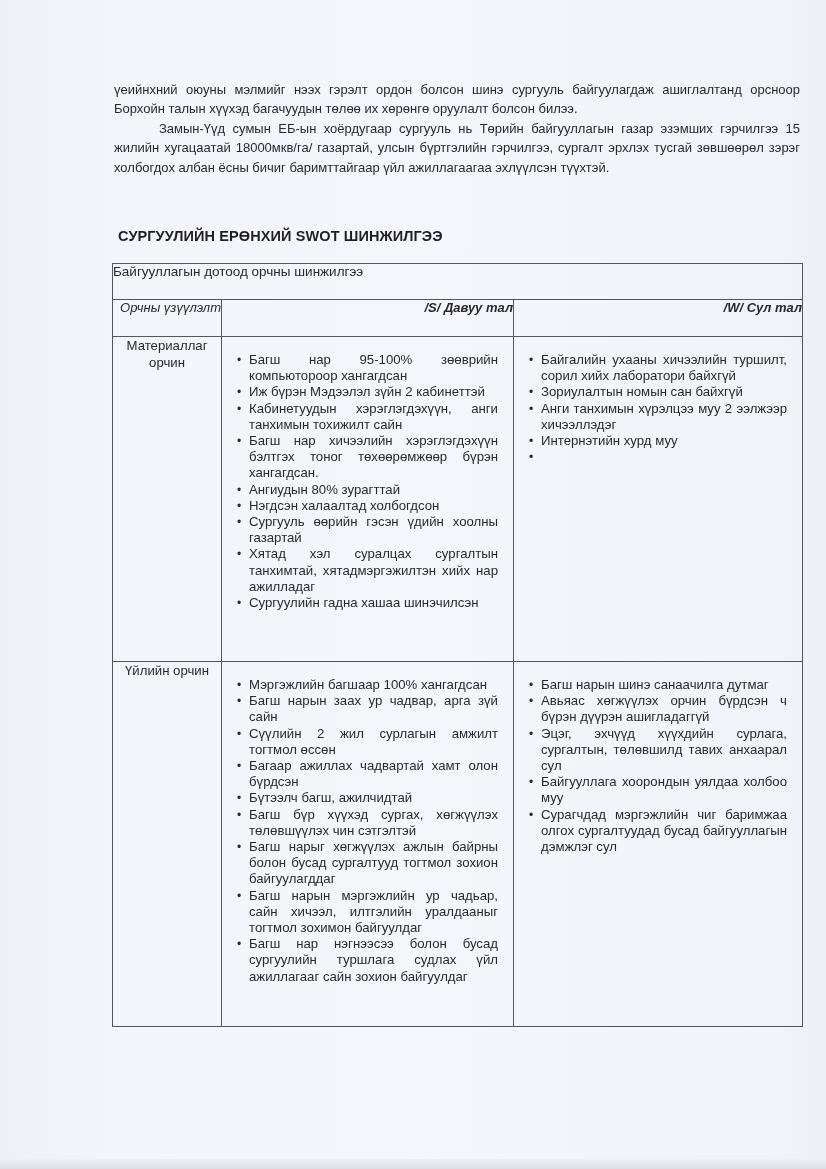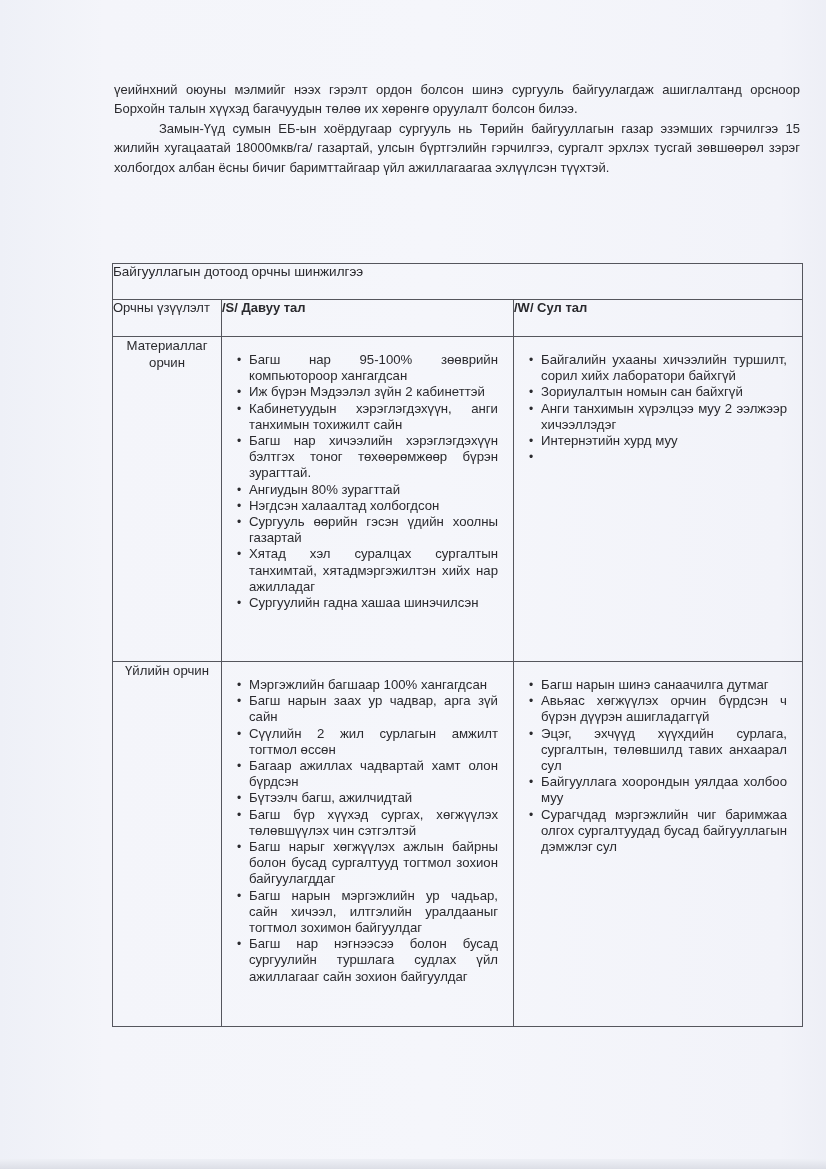--- a/index.html
+++ b/index.html
@@ -33,21 +33,21 @@
     font-size: 13.2px; line-height: 16.2px;
   }
   table.swot td, table.swot th {
     border: 1px solid #55565d; vertical-align: top; padding: 0;
   }
   .title-row th {
     height: 36px; font-weight: normal; font-size: 13.5px; text-align: left;
     vertical-align: top; padding-top: 7px; box-sizing: border-box;
     border-bottom: 1px solid #a0575a;
   }
-  .head-row th { height: 37px; box-sizing: border-box; padding-top: 3px; text-align: left; }
+  .head-row th { height: 37px; box-sizing: border-box; padding-top: 3px; text-align: right; font-style: italic; }
   .head-row th.env-col { font-weight: normal; font-size: 13px; line-height: 15px; }
   .head-row th.sw { font-weight: bold; font-size: 13px; }
   td.env { text-align: center; vertical-align: middle; font-size: 13.2px; line-height: 17px; margin-top: 47px; }
   td.list { padding: 1px 7px 2px 5px; }
   ul.bul { list-style: none; margin: 15px; padding: 0; }
   ul.bul li {
     position: relative; padding-left: 12px; text-align: justify; text-align-last: left;
     margin: 0;
   }
   ul.bul li::before {
@@ -61,20 +61,21 @@
   }
 </style>
 </head>
 <body>
 
 <div class="page">
 
   <p class="para p1">үеийнхний оюуны мэлмийг нээх гэрэлт ордон болсон шинэ сургууль байгуулагдаж ашиглалтанд орсноор Борхойн талын хүүхэд багачуудын төлөө их хөрөнгө оруулалт болсон билээ.</p>
   <p class="para p2">Замын-Үүд сумын ЕБ-ын хоёрдугаар сургууль нь Төрийн байгууллагын газар эзэмших гэрчилгээ 15 жилийн хугацаатай 18000мкв/га/ газартай,  улсын бүртгэлийн гэрчилгээ, сургалт эрхлэх тусгай зөвшөөрөл зэрэг холбогдох албан ёсны бичиг баримттайгаар үйл ажиллагаагаа эхлүүлсэн түүхтэй.</p>
 
+  <h2 class="section-title">СУРГУУЛИЙН ЕРӨНХИЙ SWOT ШИНЖИЛГЭЭ</h2>
 
   <table class="swot">
     <colgroup>
       <col style="width:109px">
       <col style="width:292px">
       <col style="width:289px">
     </colgroup>
     <tbody>
         <tr class="title-row">
       <th colspan="3">Байгууллагын дотоод орчны шинжилгээ</th>
@@ -84,21 +85,21 @@
       <th class="sw">/S/ Давуу тал</th>
       <th class="sw">/W/ Сул тал</th>
     </tr>
     <tr class="row-material">
       <td class="env">Материаллаг орчин</td>
       <td class="list">
         <ul class="bul">
               <li>Багш нар 95-100% зөөврийн компьютороор хангагдсан</li>
               <li>Иж бүрэн Мэдээлэл зүйн 2 кабинеттэй</li>
               <li>Кабинетуудын хэрэглэгдэхүүн, анги танхимын тохижилт сайн</li>
-              <li>Багш нар хичээлийн хэрэглэгдэхүүн бэлтгэх тоног төхөөрөмжөөр бүрэн зурагттай.</li>
+              <li>Багш нар хичээлийн хэрэглэгдэхүүн бэлтгэх тоног төхөөрөмжөөр бүрэн хангагдсан.</li>
               <li>Ангиудын 80% зурагттай</li>
               <li>Нэгдсэн халаалтад холбогдсон</li>
               <li>Сургууль өөрийн гэсэн үдийн хоолны газартай</li>
               <li>Хятад хэл суралцах сургалтын танхимтай, хятадмэргэжилтэн хийх нар ажилладаг</li>
               <li>Сургуулийн гадна хашаа шинэчилсэн</li>
             </ul>
       </td>
       <td class="list">
         <ul class="bul">
               <li>Байгалийн ухааны хичээлийн туршилт, сорил хийх лаборатори байхгүй</li>

